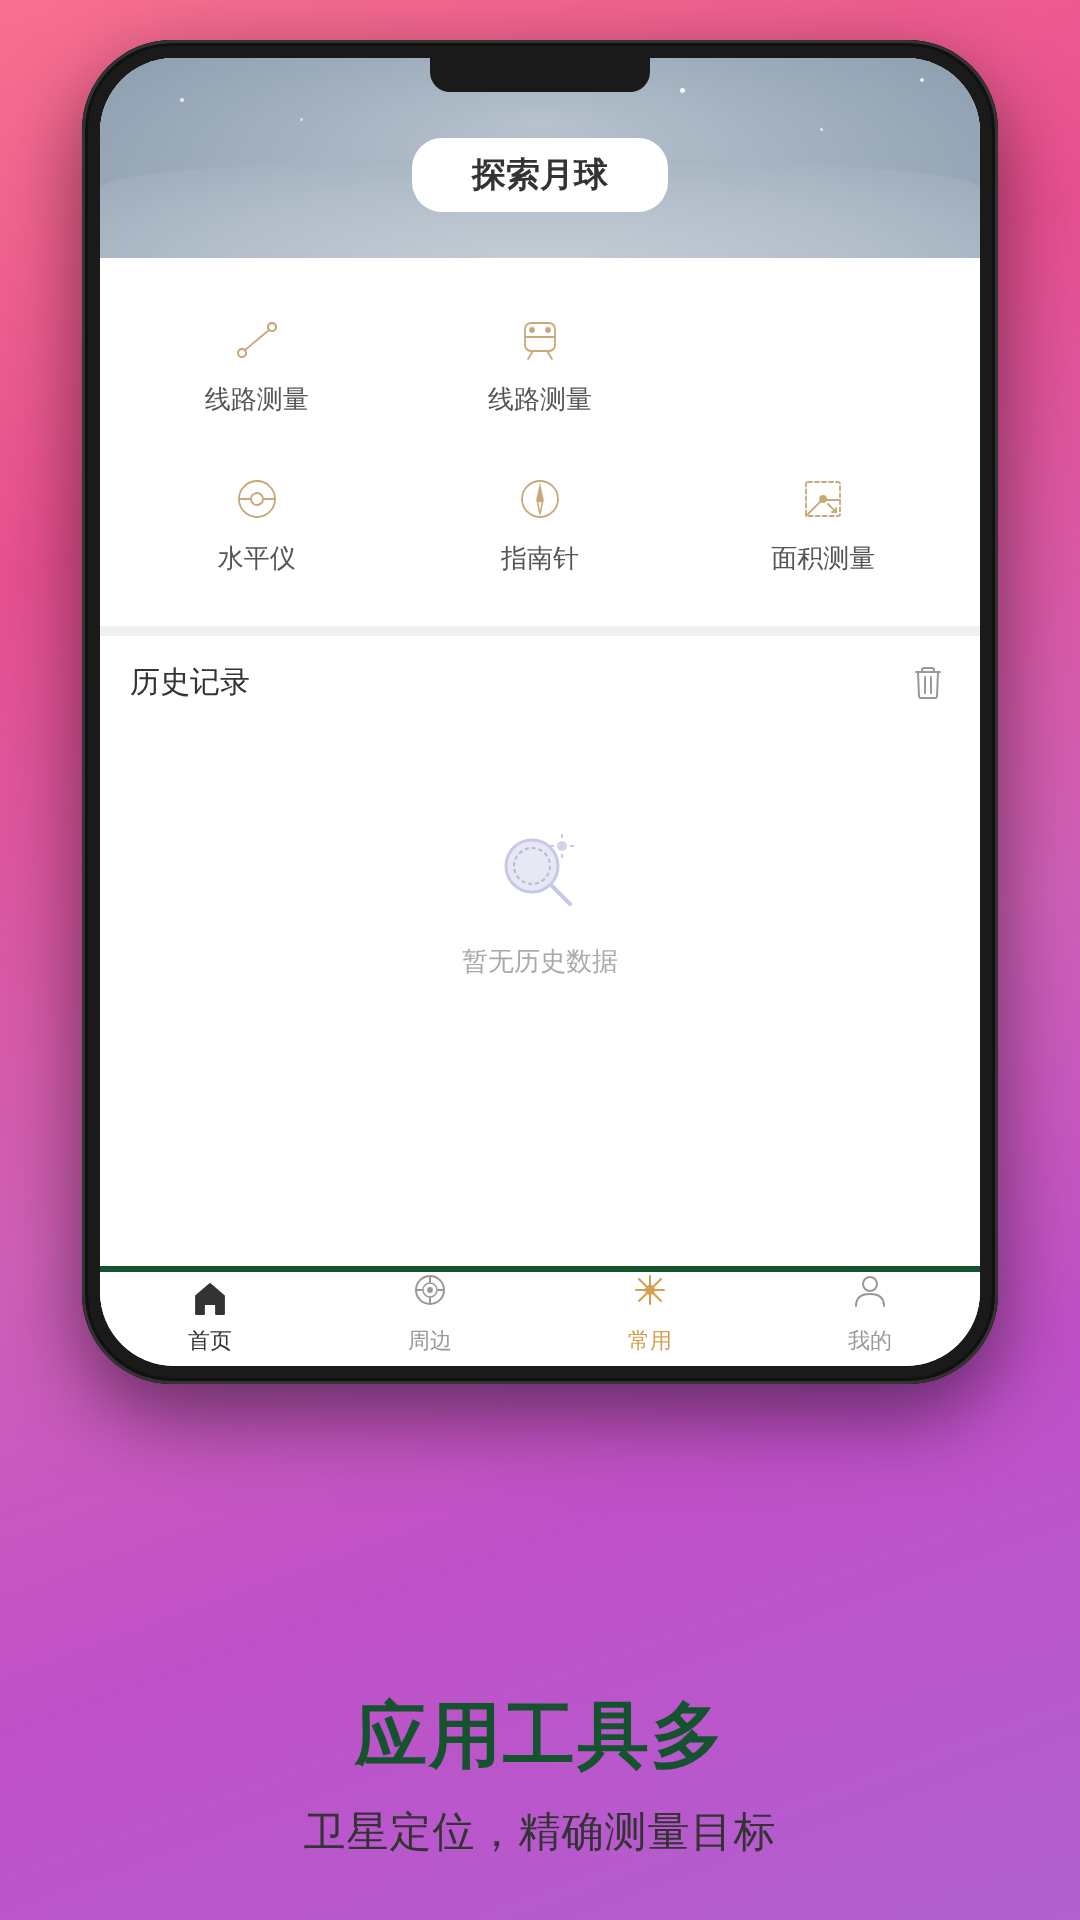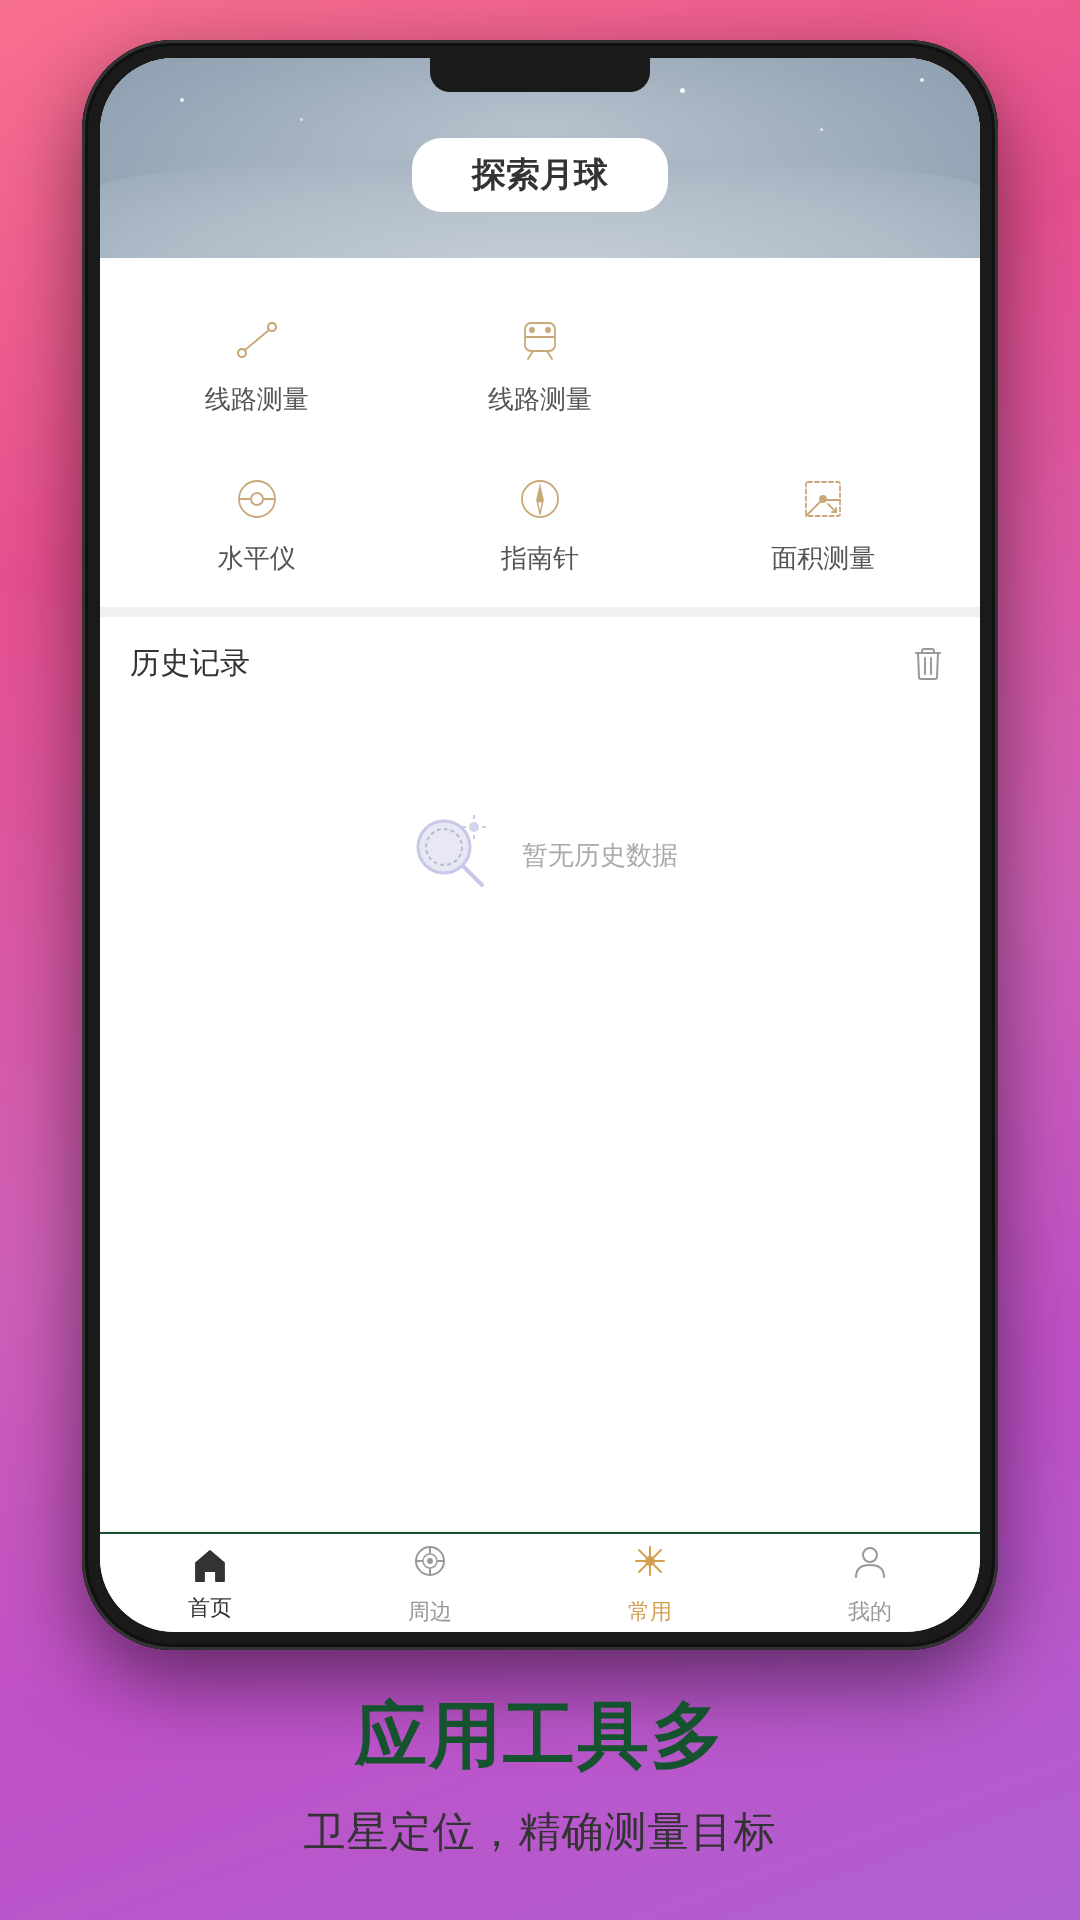--- a/index.html
+++ b/index.html
@@ -20,21 +20,21 @@
       inset: 0;
       background: linear-gradient(160deg, #f87090 0%, #e85090 25%, #d060b8 55%, #c050c8 75%, #b060d0 100%);
     }
 
     
     .phone-frame {
       position: absolute;
       top: 40px;
       left: 82px;
       width: 916px;
-      height: 1610px;
+      height: 1344px;
       background: #1a1a1a;
       border-radius: 90px;
       box-shadow: 0 30px 80px rgba(0,0,0,0.5), inset 0 0 0 3px #333, inset 0 0 0 6px #111;
       overflow: hidden;
     }
 
     
     .phone-frame::before {
       content: '';
       position: absolute;
@@ -135,21 +135,21 @@
       top: 200px;
       left: 0;
       right: 0;
       bottom: 100px;
       background: white;
       overflow-y: auto;
     }
 
     
     .grid-section {
-      padding: 30px 20px 1px;
+      padding: 30px 20px 20px;
       text-align: right;
     }
 
     .tools-grid {
       display: grid;
       grid-template-columns: repeat(3, 1fr);
       gap: 10px;
       margin-bottom: 10px;
     }
 
@@ -220,21 +220,21 @@
       height: 40px;
       stroke: #999;
       fill: none;
       stroke-width: 1.8;
       stroke-linecap: round;
     }
 
     
     .empty-state {
       display: flex;
-      flex-direction: row;
+      flex-direction: column;
       align-items: center;
       justify-content: center;
       padding: 100px 0 60px;
       gap: 20px;
     }
 
     .empty-icon {
       width: 100px;
       height: 100px;
       position: relative;
@@ -246,23 +246,23 @@
     }
 
     
     .bottom-nav {
       position: absolute;
       bottom: 0;
       left: 0;
       right: 0;
       height: 100px;
       background: white;
-      border-top: 2px solid #14532d;
-      display: flex;
-      align-items: center;
+      border-top: 6px solid #14532d;
+      display: flex;
+      align-items: flex-end;
     }
 
     .nav-item {
       flex: 1;
       display: flex;
       flex-direction: column;
       align-items: center;
       gap: 6px;
       padding: 10px 0;
     }

